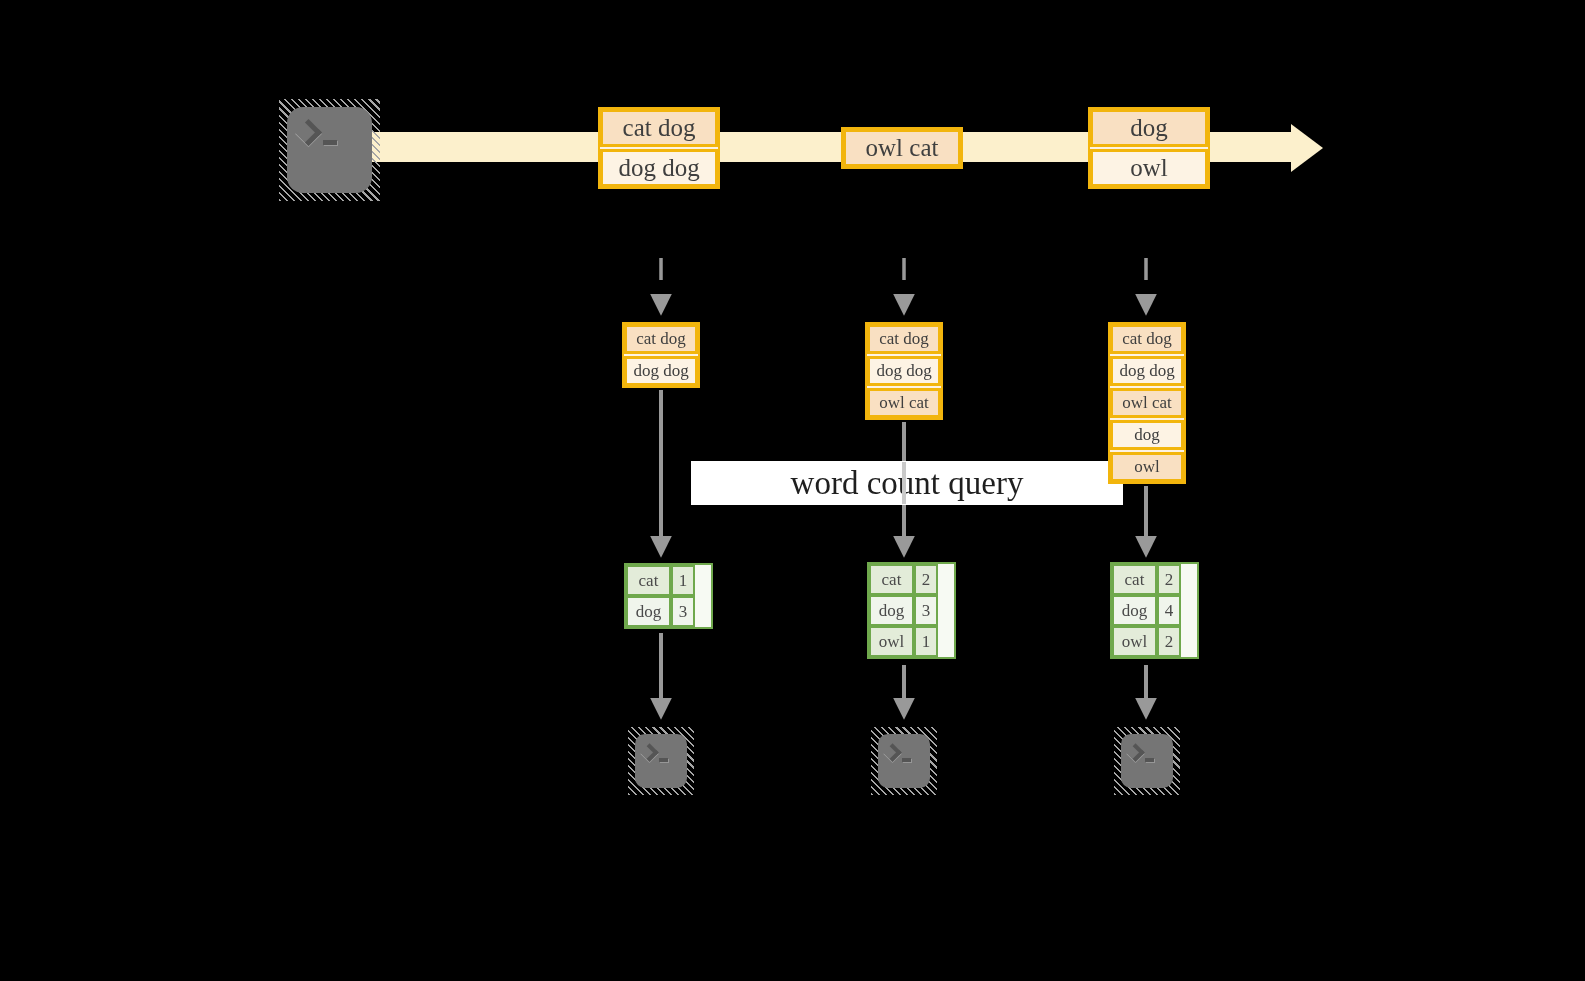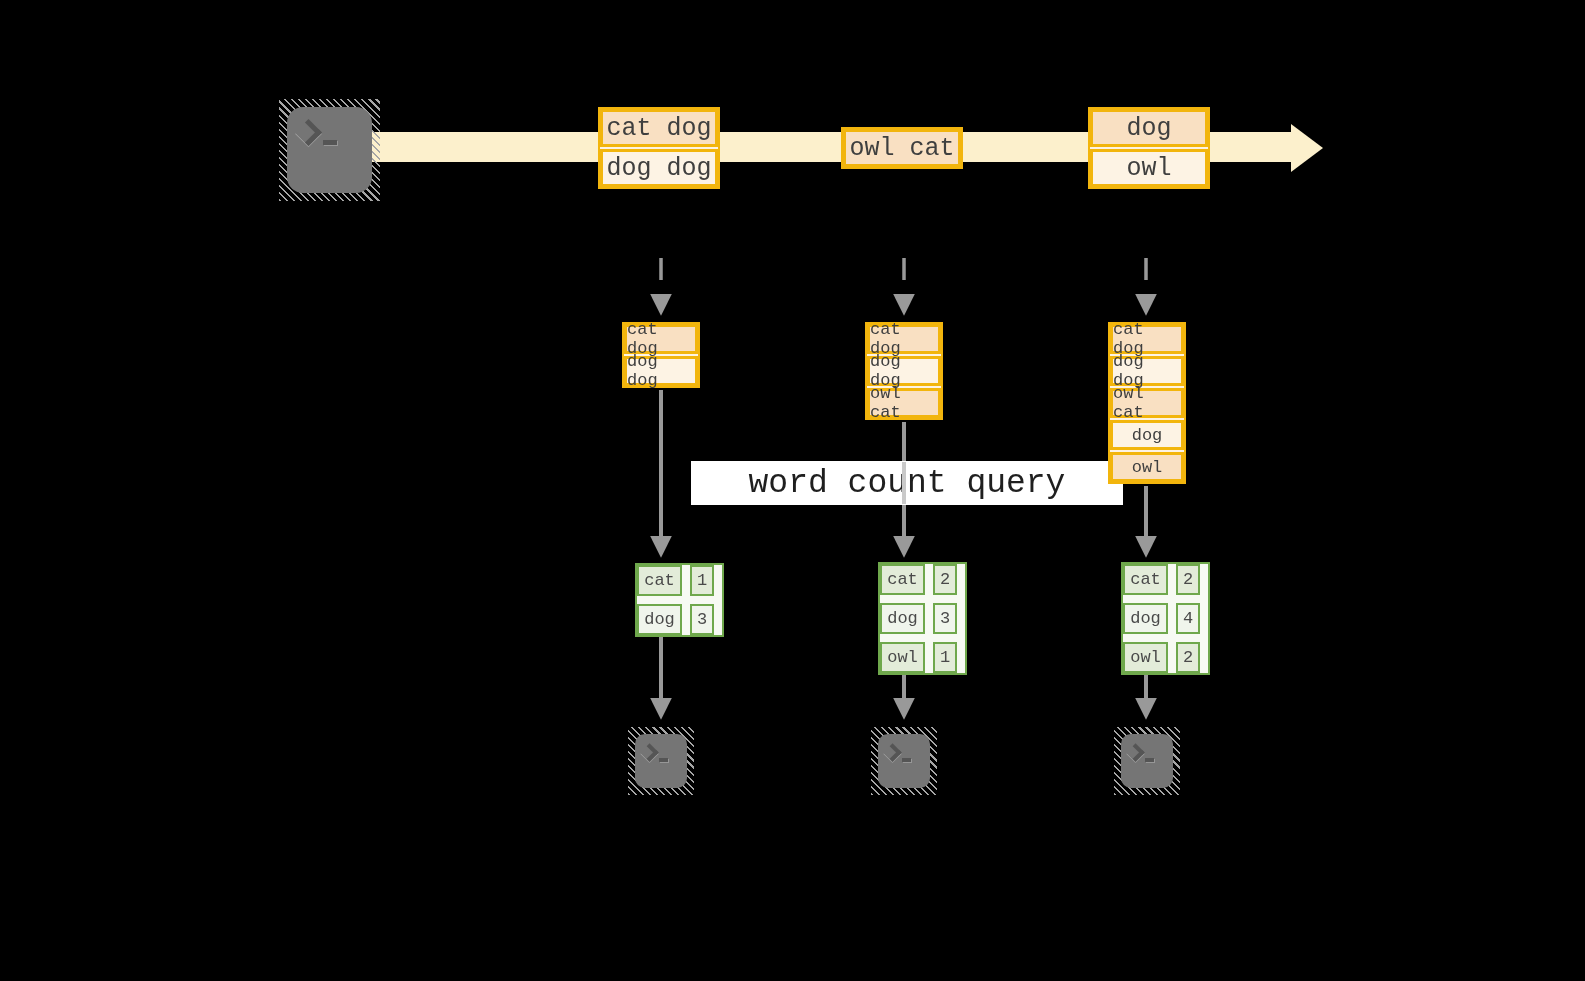--- a/index.html
+++ b/index.html
@@ -3,21 +3,21 @@
 <meta charset="utf-8">
 <style>
   :root{
     --background:#000000; --gold:#f2b50d; --peach_dark:#f9e0c2; --peach_light:#fdf3e4;
     --stream_band:#fcf0cc; --green_border:#6fa84c; --green_dark:#e3ecd9; --green_light:#f0f5ec;
     --arrow_gray:#999999; --arrow_through_banner:#c9c9c9; --banner_bg:#ffffff; --banner_text:#1f1f1f;
     --cell_text:#4a4a4a; --terminal_gray:#757575; --terminal_glyph:#555555; --hatch_gray:#a6a6a6;
   }
   html,body{margin:0;padding:0;background:var(--background);}
   .canvas{position:relative;width:1585px;height:981px;background:var(--background);overflow:hidden;
-          font-family:Liberation Mono, monospace;}
+          font-family:Liberation Serif, serif;}
 
   
   .band{position:absolute;left:372px;top:132px;width:919px;height:30px;background:var(--stream_band);z-index:1;}
   .band-head{position:absolute;left:1291px;top:124px;width:0;height:0;z-index:1;
     border-top:24px solid transparent;border-bottom:24px solid transparent;border-left:32px solid var(--stream_band);}
 
   
   svg.connectors{position:absolute;left:0;top:0;z-index:1;}
 
   
@@ -33,21 +33,21 @@
   .ostack.small .orow{height:30px;font-size:17px;}
 
   
   .banner{position:absolute;left:691px;top:461px;width:432px;height:44px;background:var(--banner_bg);
           z-index:2;display:flex;align-items:center;justify-content:center;
           font-size:33px;color:var(--banner_text);}
   .thruline{position:absolute;left:902px;top:462px;width:4px;height:42px;background:var(--arrow_through_banner);z-index:3;}
 
   
   .gtable{position:absolute;z-index:4;border:2px solid var(--green_border);background:#f7faf3;
-          display:grid;grid-template-columns:45px 24px;grid-auto-rows:31px;gap:8px;box-sizing:border-box;width:89px;margin-left:11px;}
+          display:grid;grid-template-columns:45px 24px;grid-auto-rows:31px;gap:0;box-sizing:border-box;width:89px;}
   .gcell{box-sizing:border-box;border:2px solid var(--green_border);display:flex;align-items:center;
          justify-content:center;font-size:17px;color:var(--cell_text);}
   .gcell.r0{background:var(--green_dark);}
   .gcell.r1{background:var(--green_light);}
   .gcell.r2{background:var(--green_dark);}
 
   
   .term{position:absolute;z-index:4;
         background:repeating-linear-gradient(45deg,var(--hatch_gray) 0 1.5px,transparent 1.5px 5px);}
   .term .inner{position:absolute;background:var(--terminal_gray);}

